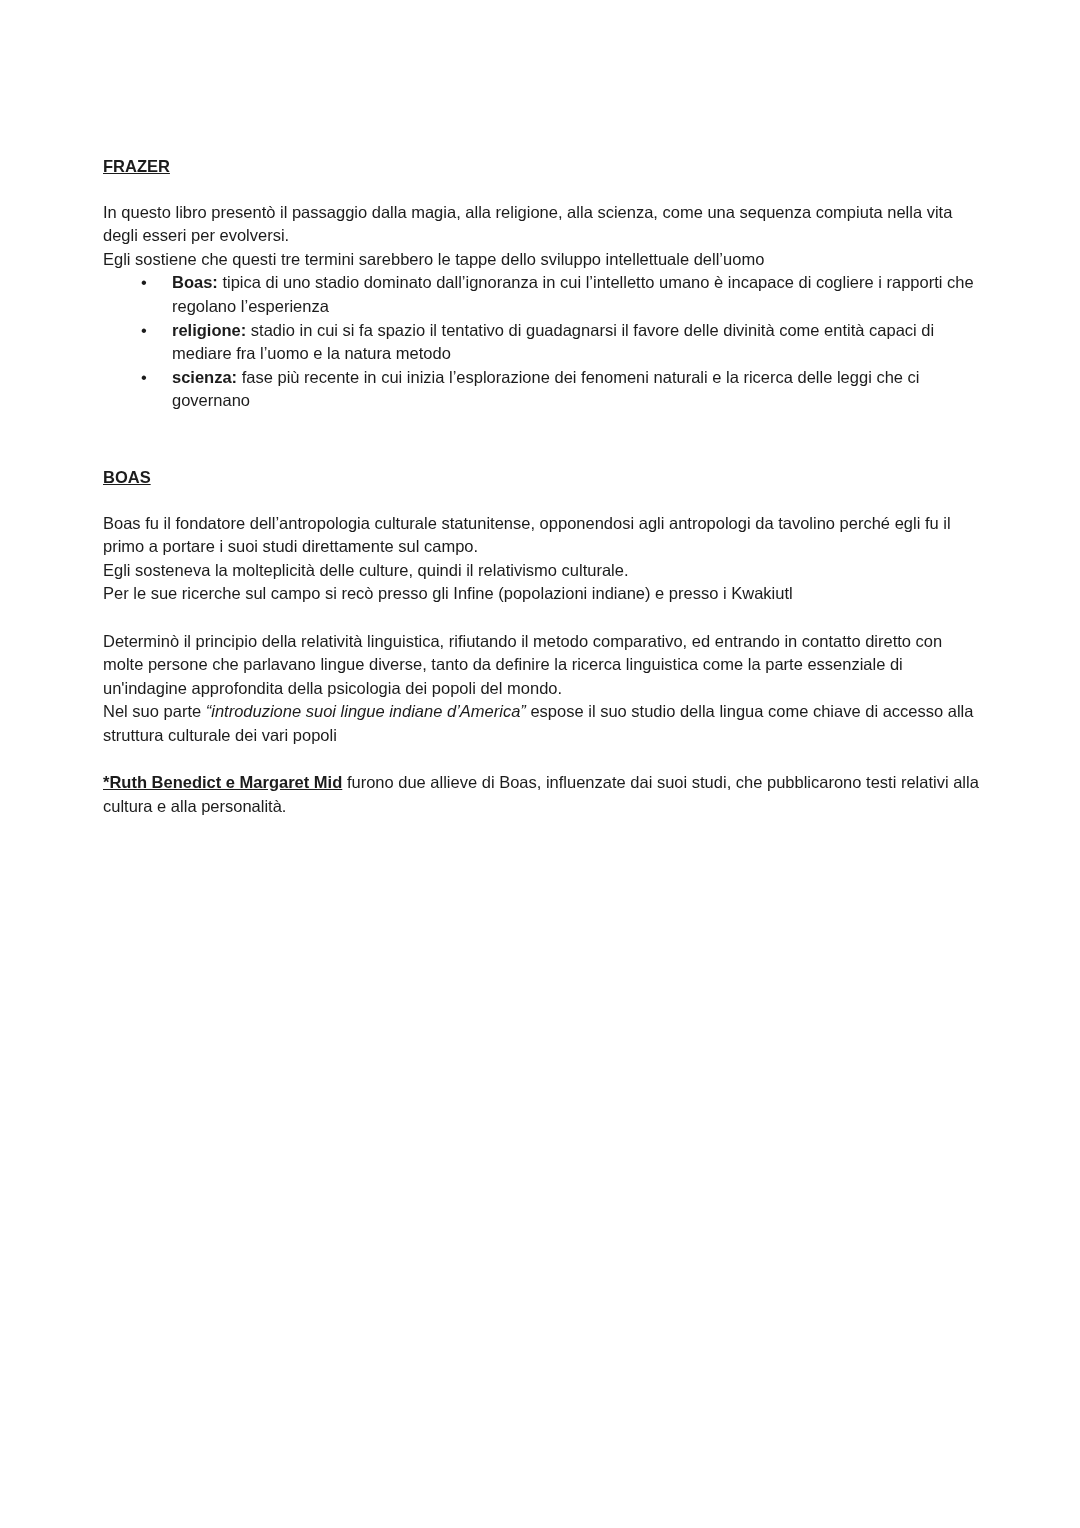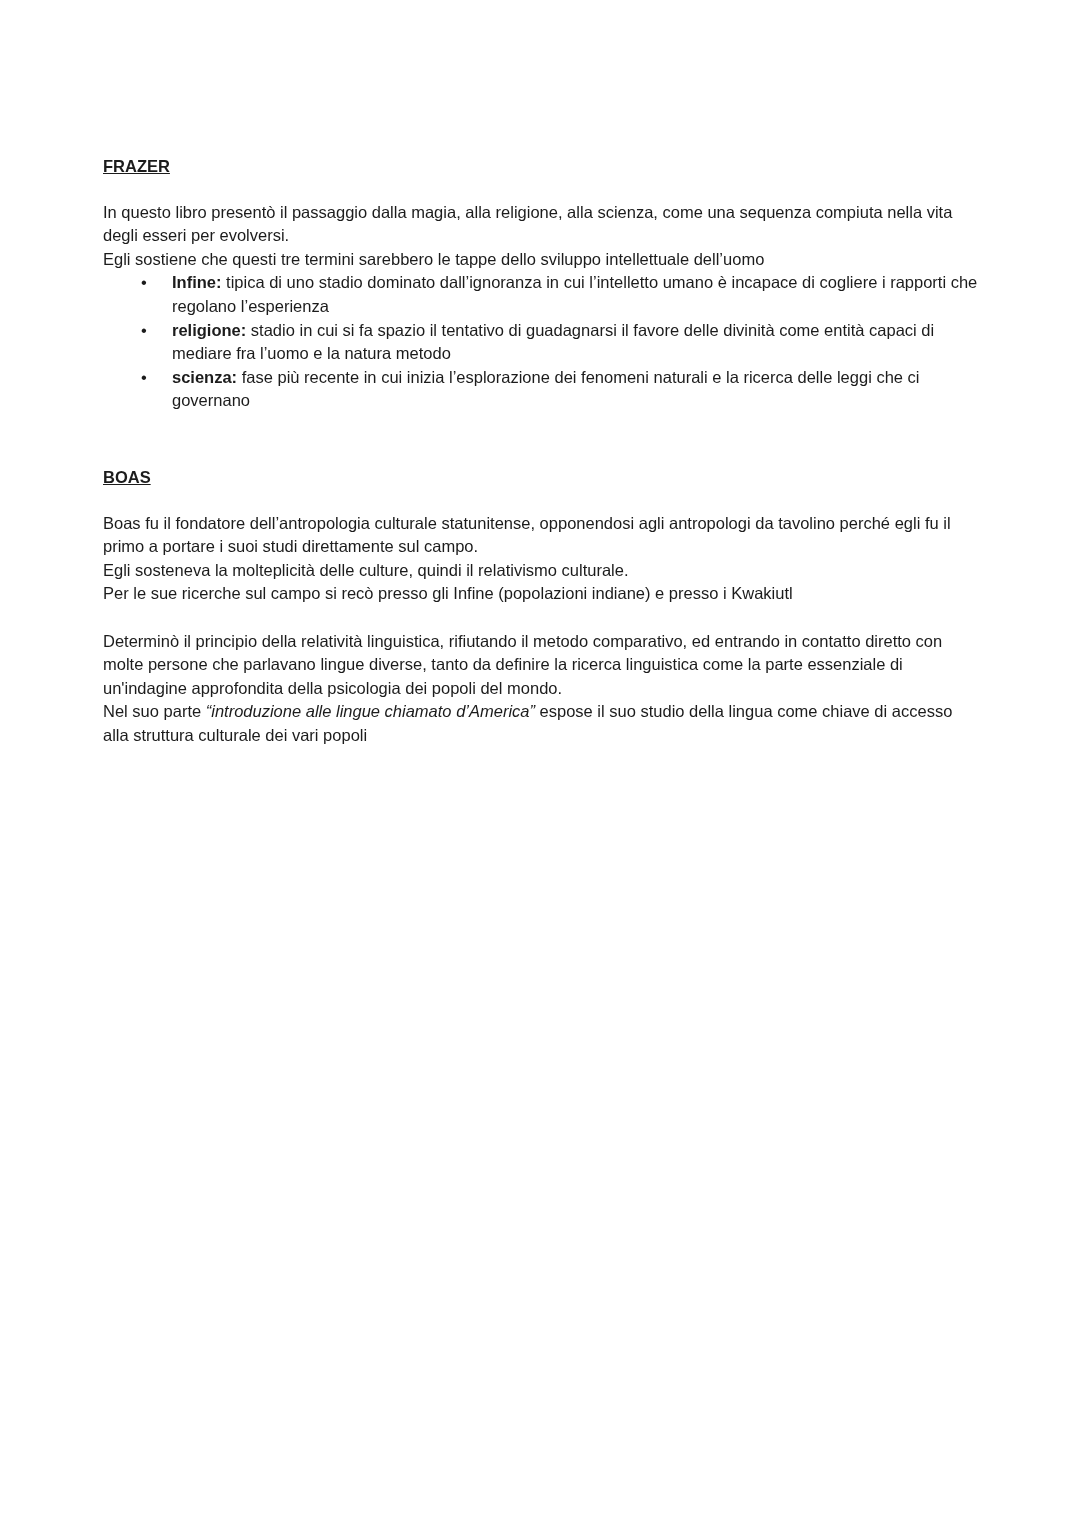--- a/index.html
+++ b/index.html
@@ -59,35 +59,36 @@
 
 <div class="page">
 
   <section>
     <h2 class="heading">FRAZER</h2>
 
     <p class="para"><span>In questo libro presentò il passaggio dalla magia, alla religione, alla scienza, come una sequenza compiuta nella vita degli esseri per evolversi.</span></p>
     <p class="para"><span>Egli sostiene che questi tre termini sarebbero le tappe dello sviluppo intellettuale dell’uomo</span></p>
 
     <ul class="bullets">
-      <li class="bullet-item"><span class="run-bold">Infine:</span><span> tipica di uno stadio dominato dall’ignoranza in cui l’intelletto umano è incapace di cogliere i rapporti che regolano l’esperienza</span></li>
+      <li class="bullet-item"><span class="run-bold">Boas:</span><span> tipica di uno stadio dominato dall’ignoranza in cui l’intelletto umano è incapace di cogliere i rapporti che regolano l’esperienza</span></li>
       <li class="bullet-item"><span class="run-bold"> religione:</span><span> stadio in cui si fa spazio il tentativo di guadagnarsi il favore delle divinità come entità capaci di mediare fra l’uomo e la natura metodo</span></li>
       <li class="bullet-item"><span class="run-bold"> scienza:</span><span> fase più recente in cui inizia l’esplorazione dei fenomeni naturali e la ricerca delle leggi che ci governano</span></li>
     </ul>
   </section>
 
   <section>
     <h2 class="heading heading-boas">BOAS</h2>
 
     <p class="para"><span>Boas fu il fondatore dell’antropologia culturale statunitense, opponendosi agli antropologi da tavolino perché egli fu il primo a portare i suoi studi direttamente sul campo.</span></p>
     <p class="para"><span>Egli sosteneva la molteplicità delle culture, quindi il relativismo culturale.</span></p>
     <p class="para"><span>Per le sue ricerche sul campo si recò presso gli Infine (popolazioni indiane) e presso i Kwakiutl</span></p>
 
     <div class="blank-line"></div>
 
     <p class="para"><span>Determinò il principio della relatività linguistica, rifiutando il metodo comparativo, ed entrando in contatto diretto con molte persone che parlavano lingue diverse, tanto da definire la ricerca linguistica come la parte essenziale di un'indagine approfondita della psicologia dei popoli del mondo.</span></p>
-    <p class="para"><span>Nel suo parte </span><span class="run-italic">“introduzione alle lingue chiamato d’America”</span><span> espose il suo studio della lingua come chiave di accesso alla struttura culturale dei vari popoli</span></p>
+    <p class="para"><span>Nel suo parte </span><span class="run-italic">“introduzione suoi lingue indiane d’America”</span><span> espose il suo studio della lingua come chiave di accesso alla struttura culturale dei vari popoli</span></p>
 
     <div class="blank-line"></div>
 
+    <p class="para"><span class="run-bold-underline">*Ruth Benedict e Margaret Mid</span><span> furono due allieve di Boas, influenzate dai suoi studi, che pubblicarono testi relativi alla cultura e alla personalità.</span></p>
   </section>
 
 </div>
 
 </body></html>

